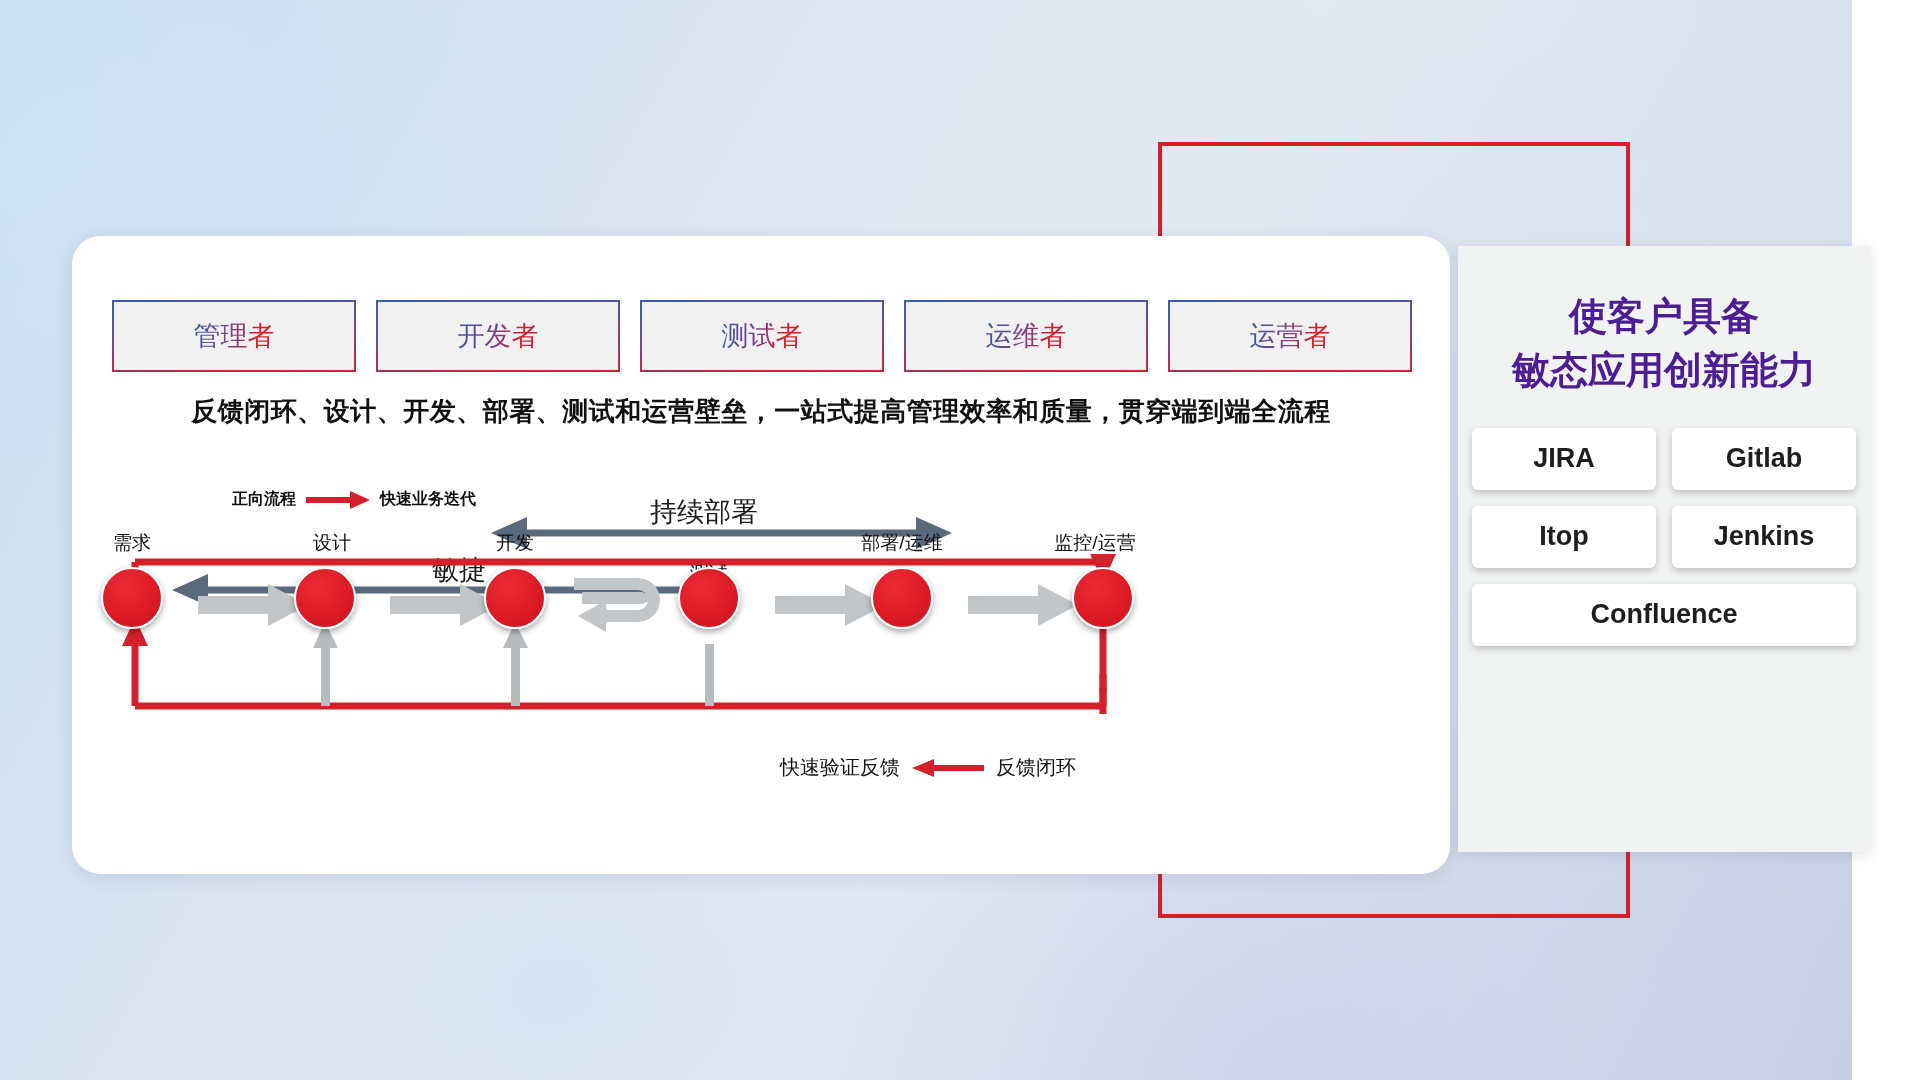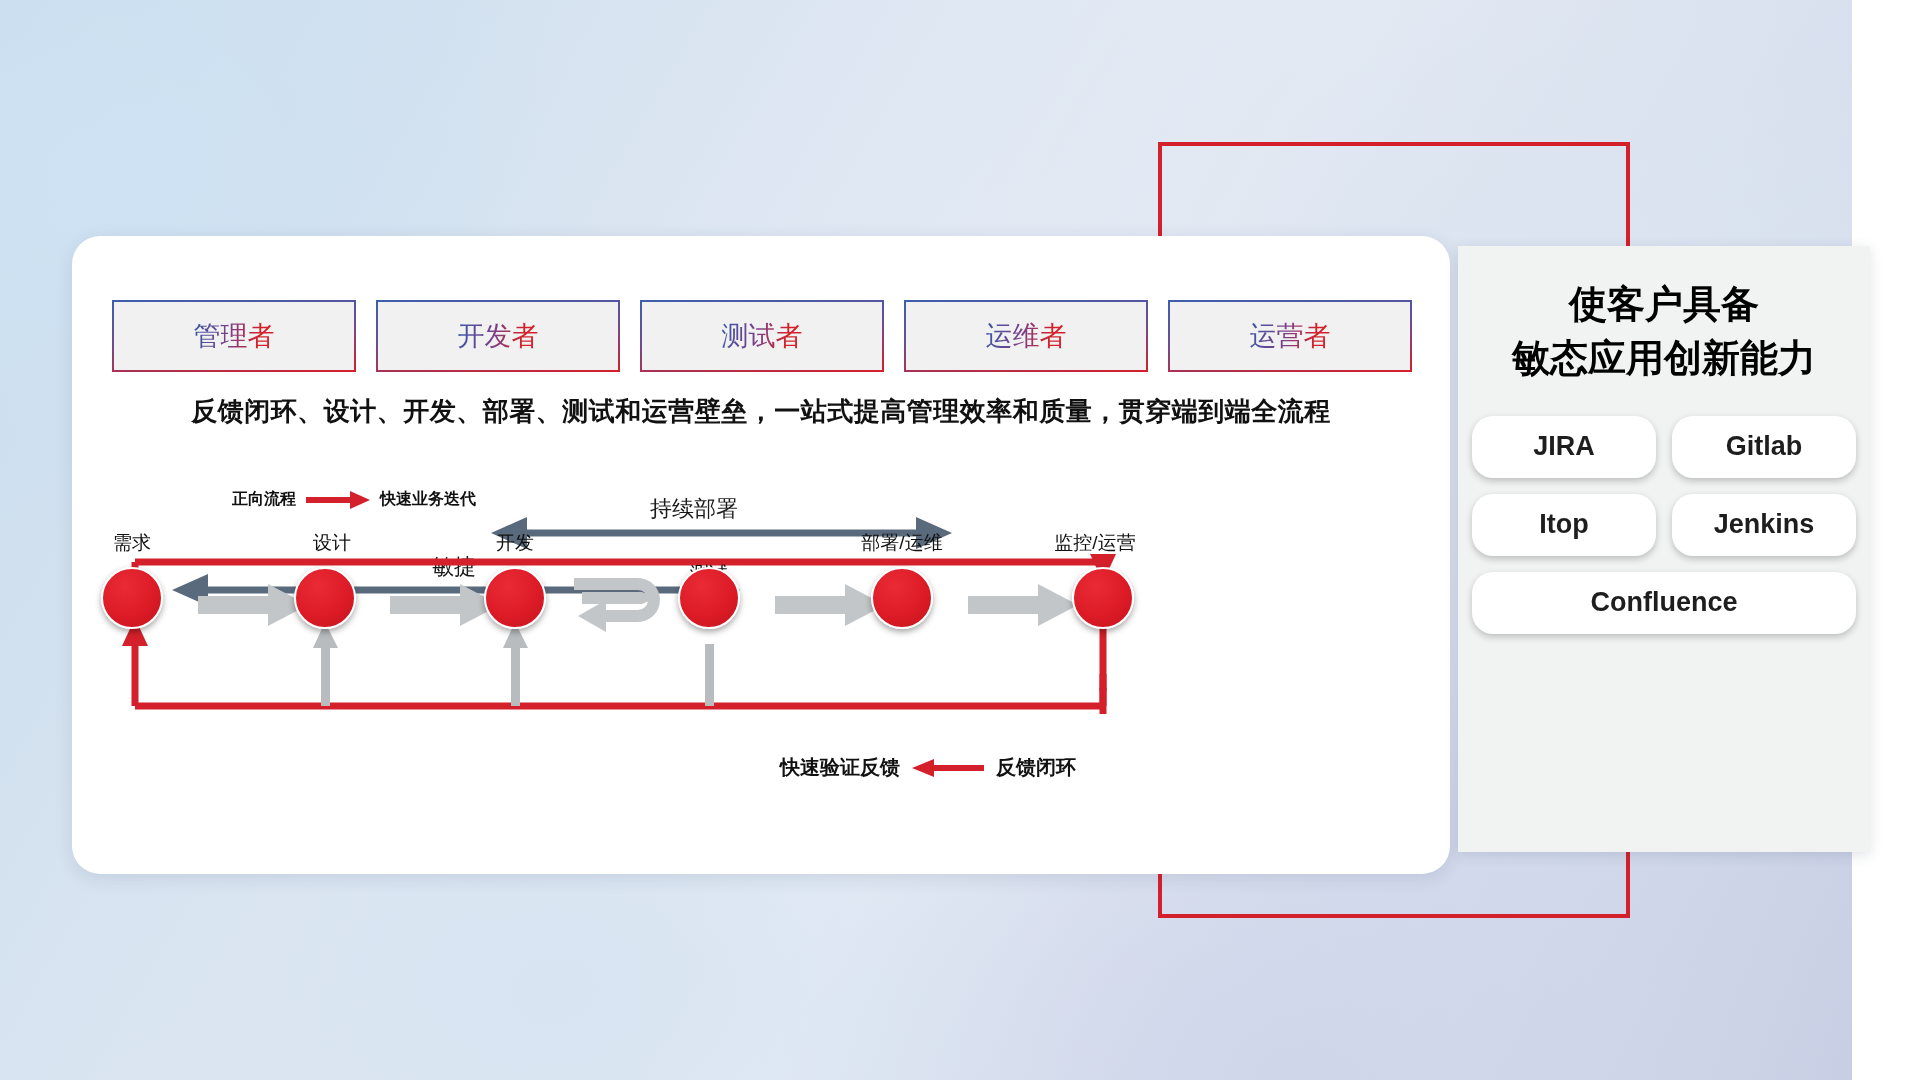--- a/index.html
+++ b/index.html
@@ -78,29 +78,29 @@
     position: absolute;
     left: 160px; top: 253px;
     display: flex; align-items: center; gap: 10px;
     font-size: 16px; font-weight: bold; color: #111;
     white-space: nowrap;
   }
   #legend-feedback {
     position: absolute;
     left: 708px; top: 518px;
     display: flex; align-items: center; gap: 12px;
-    font-size: 20px; font-weight: bold; color: #111;
+    font-size: 20px; font-weight: normal; color: #111;
     white-space: nowrap;
   }
   .mini-arrow { display:block; }
 
   
   .span-label {
     position: absolute;
-    font-size: 22px; color: #1b1b1b;
+    font-size: 27px; color: #1b1b1b;
     white-space: nowrap;
   }
   #label-cd { left: 578px; top: 258px; }
   #label-agile { left: 360px; top: 316px; }
 
   
   #red-loop { position: absolute; left: 0; top: 0; width: 1378px; height: 638px; pointer-events: none; }
 
   
   #span-arrows { position:absolute; left:0; top:0; width:1378px; height:638px; pointer-events:none;}
@@ -126,35 +126,35 @@
 
   
   #panel {
     position: absolute;
     left: 1458px; top: 246px;
     width: 412px; height: 606px;
     background: #f1f2f2;
     box-shadow: 0 3px 12px rgba(40,60,90,0.14);
   }
   #panel-title {
-    margin-top: 32px;
+    margin-top: 44px;
     text-align: center;
-    color: #000000;
+    color: #4c1d95;
     font-weight: bold;
     line-height: 1.42;
   }
   #panel-title .l1 { display:block; font-size: 38px; }
   #panel-title .l2 { display:block; font-size: 38px; }
   #tools {
     margin: 30px 14px 0 14px;
     display: flex; flex-wrap: wrap; gap: 16px;
   }
   .tool {
     background: #ffffff;
-    border-radius: 21px;
+    border-radius: 6px;
     box-shadow: 0 3px 7px rgba(0,0,0,.22);
     height: 62px;
     display: flex; align-items: center; justify-content: center;
     font-size: 27px; font-weight: bold; color: #1e1e1e;
     box-sizing: border-box;
   }
   .tool.half { width: calc(50% - 8px); }
   .tool.full { width: 100%; }
 </style>
 </head>

